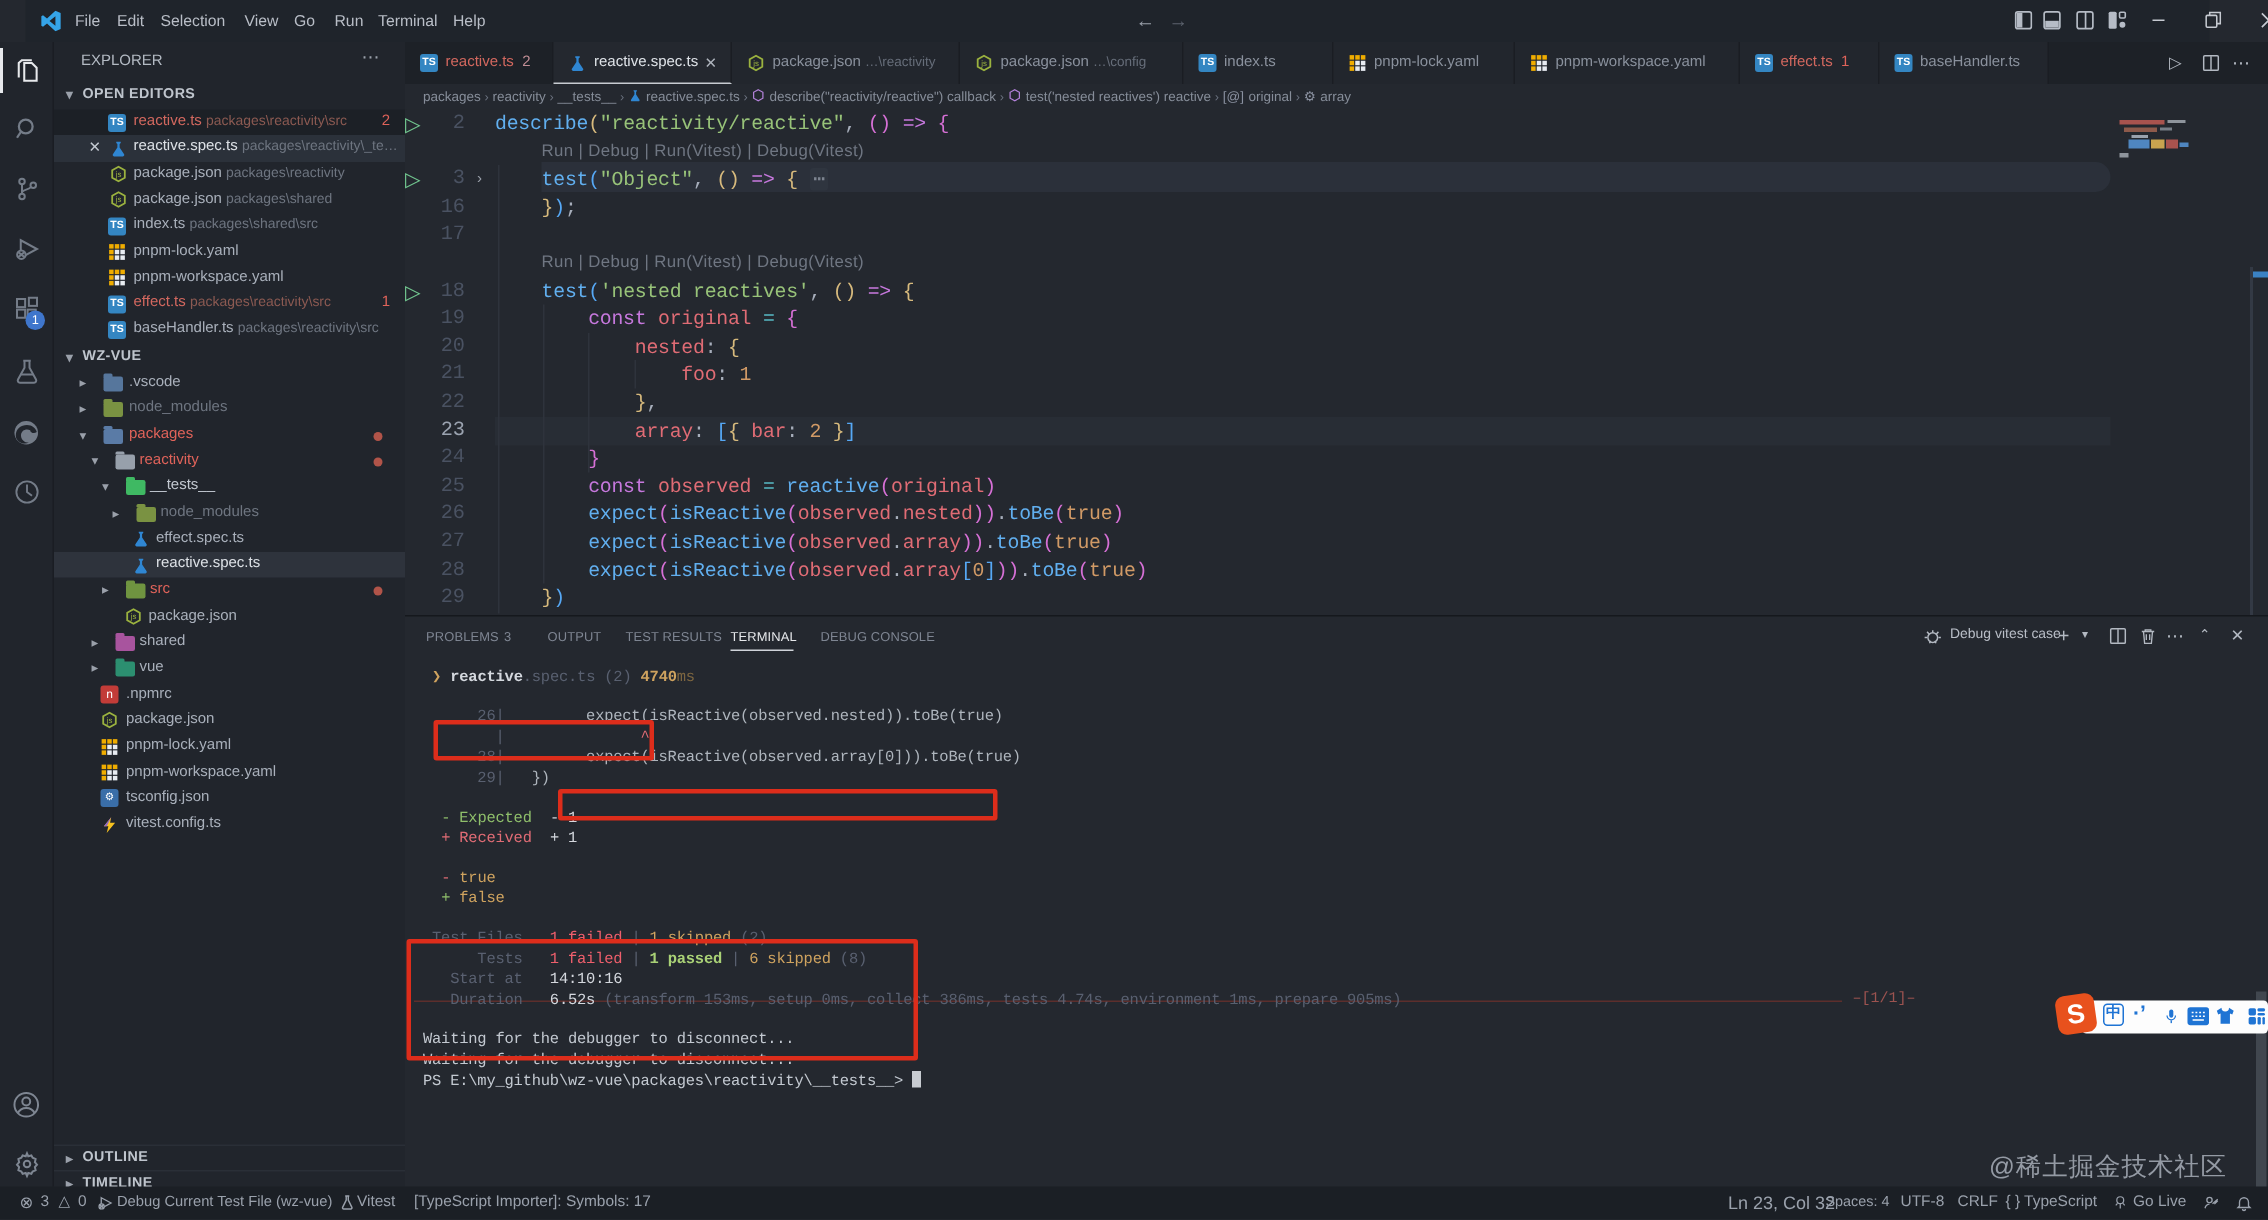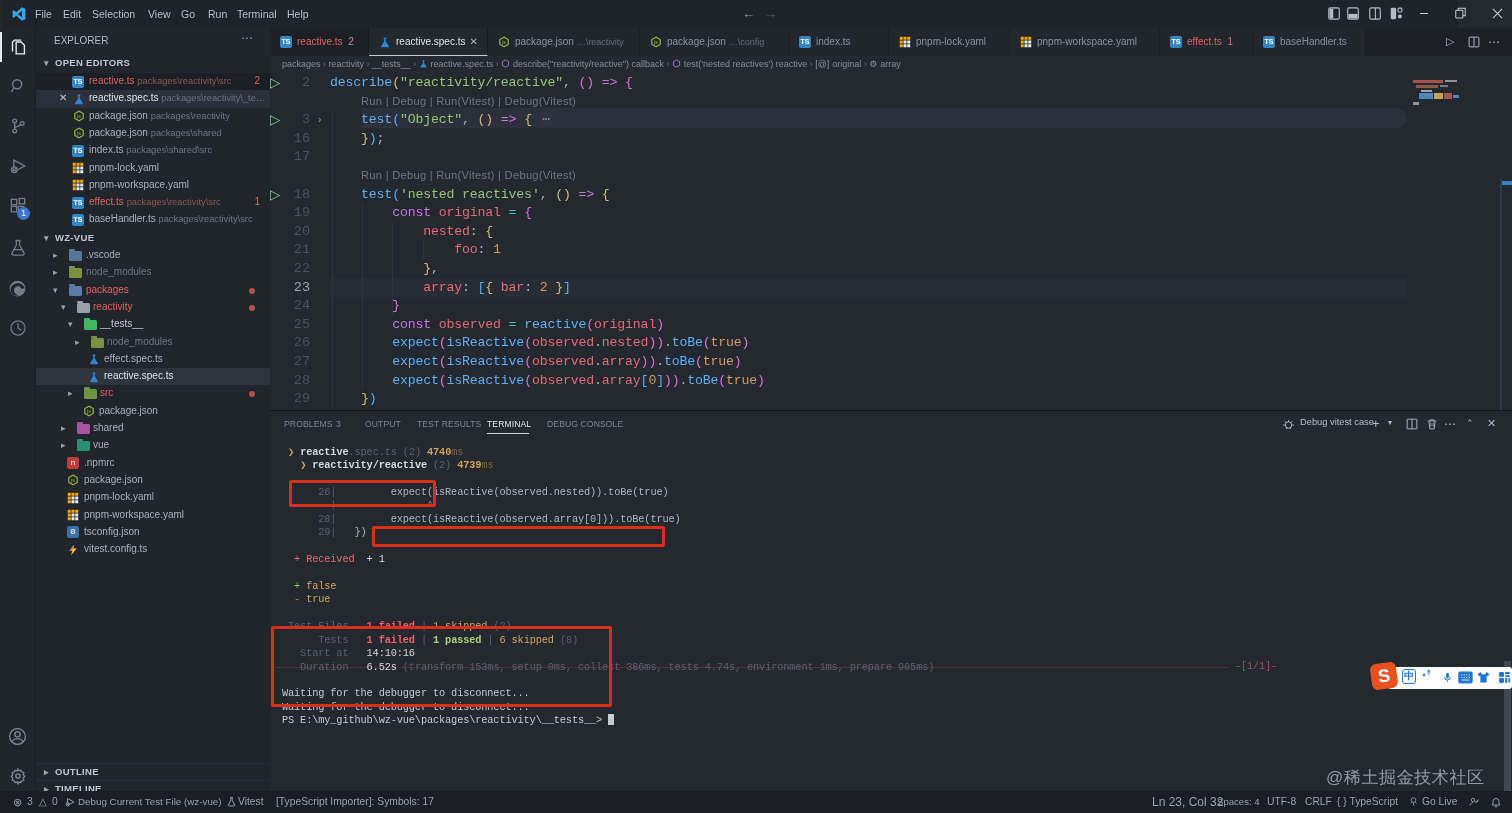--- a/index.html
+++ b/index.html
@@ -1,18 +1,18 @@
 <!DOCTYPE html>
 <html><head><meta charset="utf-8">
 <style>
 *{margin:0;padding:0;box-sizing:border-box}
 html,body{width:1512px;height:813px;overflow:hidden}
 body{position:relative;background:#24282f;font-family:"Liberation Sans",sans-serif;-webkit-font-smoothing:antialiased}
 
-#titlebar{position:absolute;left:2px;top:0;width:1456px;height:28px;background:#1f242b}
+#titlebar{position:absolute;left:17px;top:0;width:1456px;height:28px;background:#1f242b}
 #titlebar .menu{position:absolute;top:0;height:28px;line-height:28px;color:#b9bec7;font-size:10.5px}
 .vslogo{position:absolute;left:10px;top:7px;width:14px;height:14px}
 .navarr{position:absolute;top:6px;color:#9aa0aa;font-size:13px}
 
 #actbar{position:absolute;left:0;top:28px;width:35px;height:763px;background:#21252c}
 .aicon{position:absolute;left:0;width:35px;height:30px;color:#747c88;text-align:center}
 .aicon svg{display:block;margin:0 auto}
 
 #sidebar{position:absolute;left:35px;top:28px;width:235px;height:763px;background:#21252c;border-left:1px solid #1a1d23}
 .sechead{position:absolute;left:0;width:235px;font-size:9.5px;font-weight:bold;color:#bfc5cd;letter-spacing:.3px}
@@ -46,21 +46,21 @@
 
 .kb{color:#61afef}.st{color:#98c379}.kw{color:#c678dd}.pn{color:#a7aebb}
 .b1{color:#d7ba7d}.b2{color:#d670d6}.b3{color:#56a8f5}.nm{color:#d19a66}
 .vr{color:#e06c75}
 
 #panel{position:absolute;left:270px;top:410px;width:1242px;height:381px;background:#24282f;border-top:1px solid #15181d}
 .ptab{position:absolute;top:8px;font-size:8.6px;color:#7e8592;letter-spacing:.1px}
 #term{position:absolute;left:282px;top:445.5px;font-family:"Liberation Mono",monospace;font-size:10.3px;letter-spacing:-0.14px;color:#9ba3ae}
 .tl{white-space:pre;height:13.45px;line-height:13.45px}
 .tw{color:#d4d8de}.tdim{color:#596070}.ty{color:#cfa35f}.tyd{color:#7d6640}
-.tg{color:#8fbf6b}.tr{color:#e06c75}.trb{color:#ee5f6c;font-weight:bold}
+.tg{color:#8fbf6b}.tr{color:#e06c75}.trb{color:#ee5f6c;font-weight:normal}
 .tgb{color:#a9d176;font-weight:bold}.tor{color:#cfa35f}
 .redbox{position:absolute;border:3px solid #dd2d1b;border-radius:2px}
 
 #statusbar{position:absolute;left:0;top:791px;width:1512px;height:22px;background:#1b1f25;color:#9aa1ac;font-size:10.3px;line-height:22px}
 #statusbar span{position:absolute;top:0;white-space:nowrap}
 
 #sogou{position:absolute;left:1388px;top:667px;width:124px;height:22px;background:#fdfdfd;border-radius:3px}
 #sglogo{position:absolute;left:1371px;top:663px;width:26px;height:26px;background:#e8511d;border-radius:6px;transform:rotate(-8deg);color:#fff;font-weight:bold;font-size:18px;text-align:center;line-height:26px}
 .sgi{position:absolute;top:3px;color:#1f74d4;font-size:12px;font-weight:bold}
 #wmark{position:absolute;left:1326px;top:766px;color:#949aa4;font-size:17px;letter-spacing:.6px}
@@ -608,31 +608,31 @@
   <span style="position:absolute;left:1217px;top:6px;font-size:11px;color:#b3b9c2">✕</span>
 
   <div style="position:absolute;left:1234px;top:250px;width:7px;height:131px;background:rgba(121,130,141,0.35)"></div>
 
   <div style="position:absolute;left:6px;top:256px;width:952px;height:1px;background:#5d2e2c"></div>
   <span style="position:absolute;left:965px;top:250px;font-family:'Liberation Mono',monospace;font-size:10px;color:#9c5350">–[1/1]–</span>
 </div>
 
 <div id="term">
     <div class="tl"> <span class="ty">❯</span> <span class="tw" style="font-weight:bold">reactive</span><span class="tdim">.spec.ts</span> <span class="tdim">(2)</span> <span class="ty" style="font-weight:bold">4740</span><span class="tyd">ms</span></div>
-    <div class="tl">   <span class="ty">❯</span> <span class="tw" style="font-weight:bold">reactivity/reactive</span> <span class="tdim">(2)</span> <span class="ty" style="font-weight:bold">4739</span><span class="tyd">ms</span></div>
     <div class="tl"> </div>
     <div class="tl"><span class="tdim">      26|</span><span style="color:#aeb5bd">         expect(isReactive(observed.nested)).toBe(true)</span></div>
     <div class="tl"><span class="tdim">        |</span>               <span class="tr">^</span></div>
     <div class="tl"><span class="tdim">      28|</span><span style="color:#aeb5bd">         expect(isReactive(observed.array[0])).toBe(true)</span></div>
     <div class="tl"><span class="tdim">      29|</span><span style="color:#aeb5bd">   })</span></div>
     <div class="tl"> </div>
+    <div class="tl">  <span class="tg">- Expected</span>  <span class="tw">- 1</span></div>
     <div class="tl">  <span class="tr">+ Received</span>  <span class="tw">+ 1</span></div>
     <div class="tl"> </div>
+    <div class="tl">  <span class="tr">-</span> <span class="tor">true</span></div>
     <div class="tl">  <span class="tg">+</span> <span class="tor">false</span></div>
-    <div class="tl">  <span class="tr">-</span> <span class="tor">true</span></div>
     <div class="tl"> </div>
     <div class="tl"><span class="tdim"> Test Files  </span> <span class="trb">1 failed</span> <span class="tdim">|</span> <span class="tor">1 skipped</span> <span class="tdim">(2)</span></div>
     <div class="tl"><span class="tdim">      Tests  </span> <span class="trb">1 failed</span> <span class="tdim">|</span> <span class="tgb">1 passed</span> <span class="tdim">|</span> <span class="tor">6 skipped</span> <span class="tdim">(8)</span></div>
     <div class="tl"><span class="tdim">   Start at  </span> <span class="tw">14:10:16</span></div>
     <div class="tl"><span class="tdim">   Duration  </span> <span class="tw">6.52s</span><span class="tdim"> (transform 153ms, setup 0ms, collect 386ms, tests 4.74s, environment 1ms, prepare 905ms)</span></div>
     <div class="tl"> </div>
     <div class="tl"><span style="color:#c3c9d1">Waiting for the debugger to disconnect...</span></div>
     <div class="tl"><span style="color:#c3c9d1">Waiting for the debugger to disconnect...</span></div>
     <div class="tl"><span style="color:#c3c9d1">PS E:\my_github\wz-vue\packages\reactivity\__tests__&gt;</span> <span style="display:inline-block;width:6px;height:11px;background:#c8ccd2;vertical-align:-2px"></span></div>
   </div>

